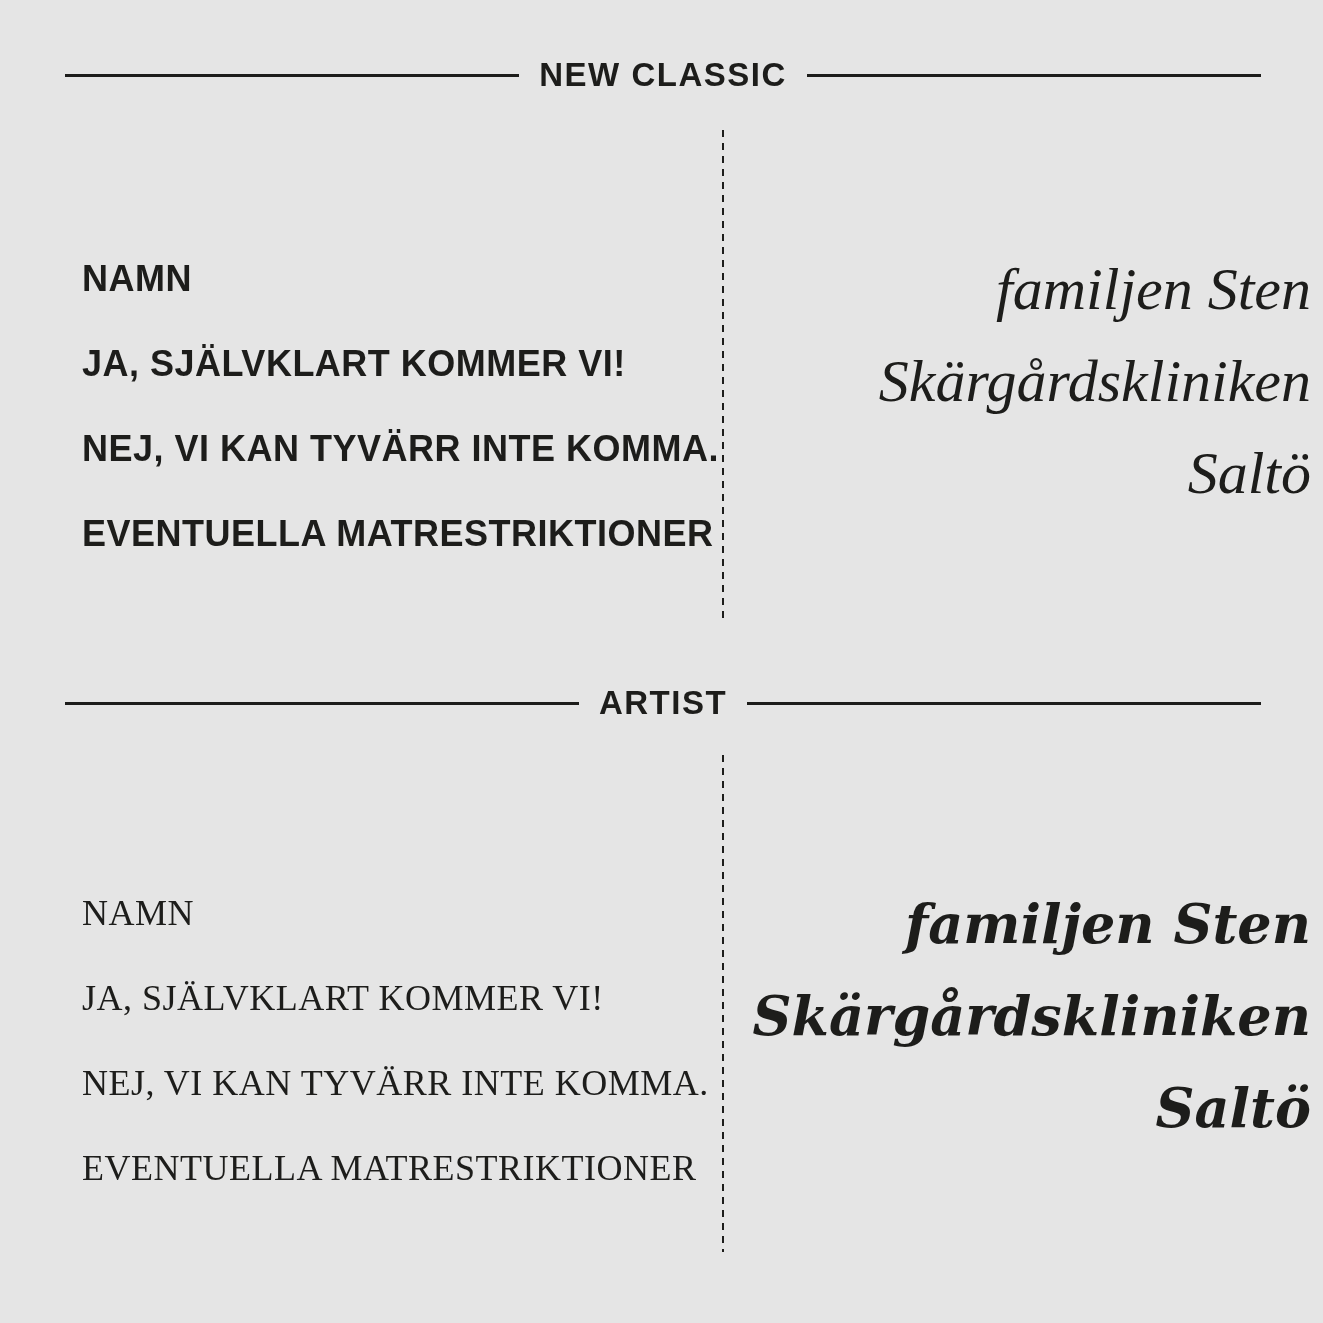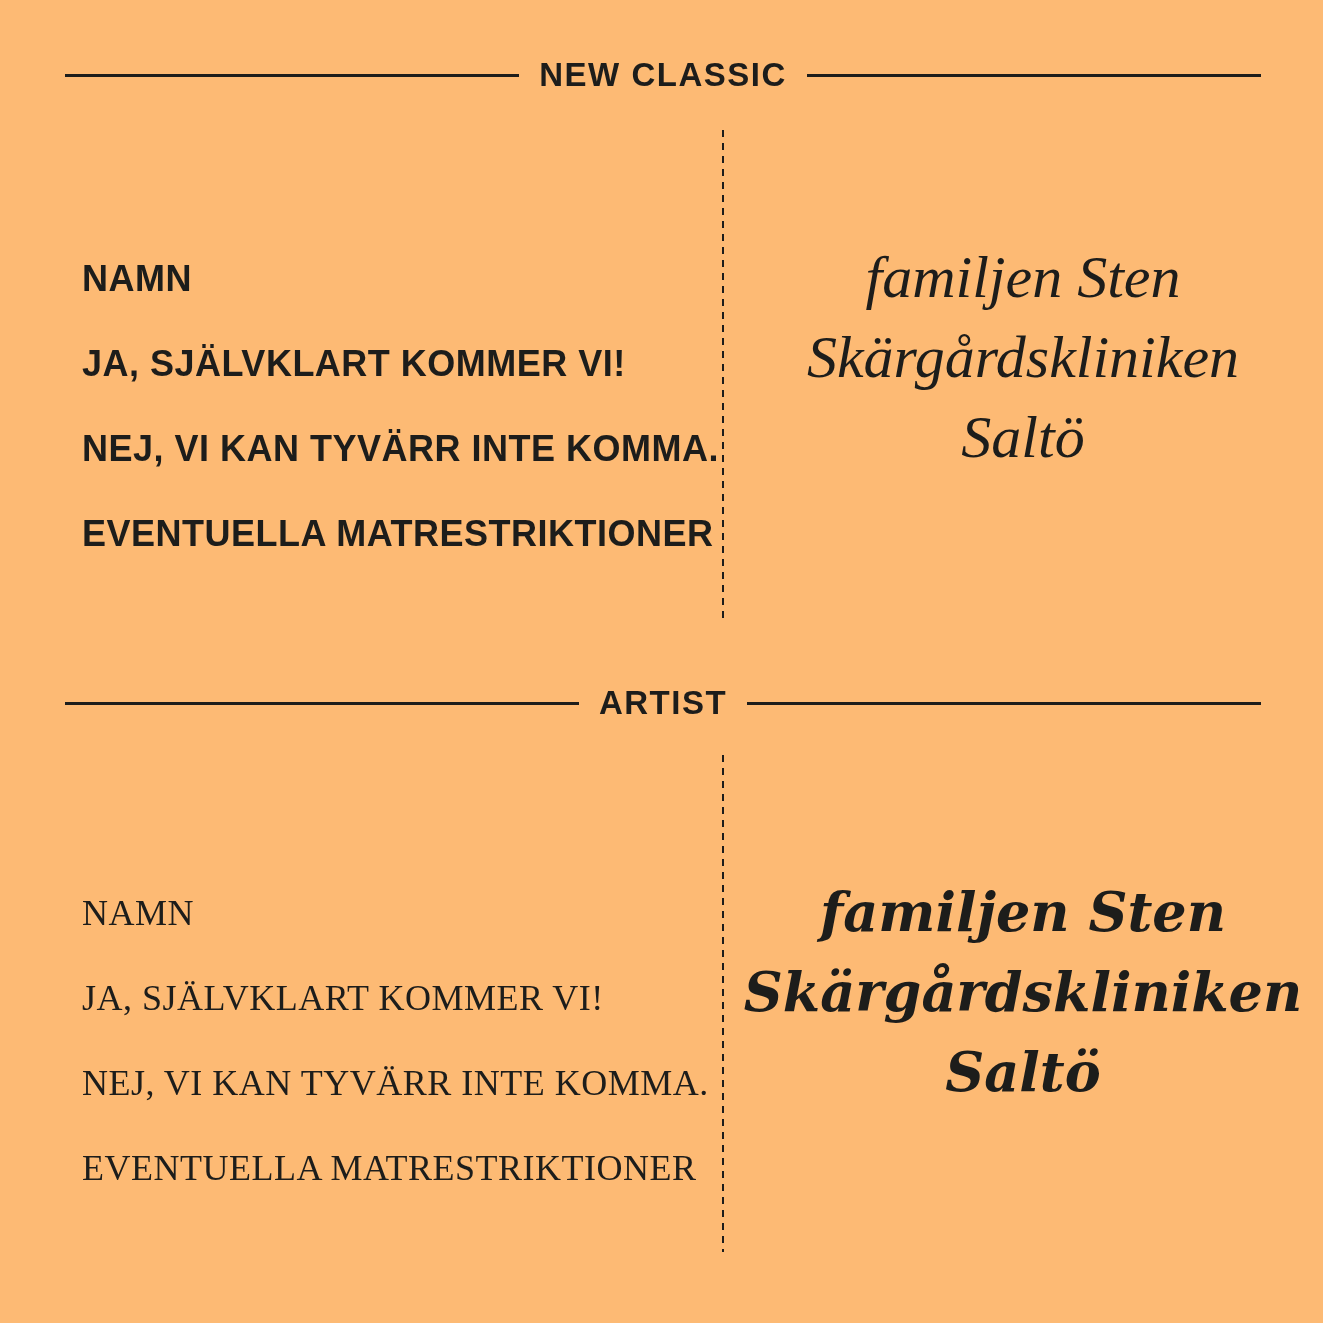--- a/index.html
+++ b/index.html
@@ -1,20 +1,20 @@
 <!DOCTYPE html>
 <html><head>
 <meta charset="utf-8">
 <style>
   html, body { margin: 0; padding: 0; background: #ffffff; }
   .page {
     position: relative;
     width: 1323px;
     height: 1323px;
-    background: #fdba74;
+    background: #e5e5e5;
     color: #1d1d1b;
     overflow: hidden;
   }
 
   
   .section-header {
     position: absolute;
     left: 65px;
     right: 62px;
     display: flex;
@@ -69,21 +69,21 @@
     letter-spacing: 0.5px;
   }
 
   
   .right-block {
     position: absolute;
     left: 723px;
     right: 0;
     text-align: center;
   }
-  .right-block p { margin: 0; white-space: nowrap; }
+  .right-block p { margin: 12px; white-space: nowrap; text-align: right; }
   .right-1 {
     top: 237px;
     font-family: "Liberation Serif", serif;
     font-style: italic;
     font-weight: 400;
     font-size: 60px;
     line-height: 80px;
   }
   .right-2 {
     top: 872px;

